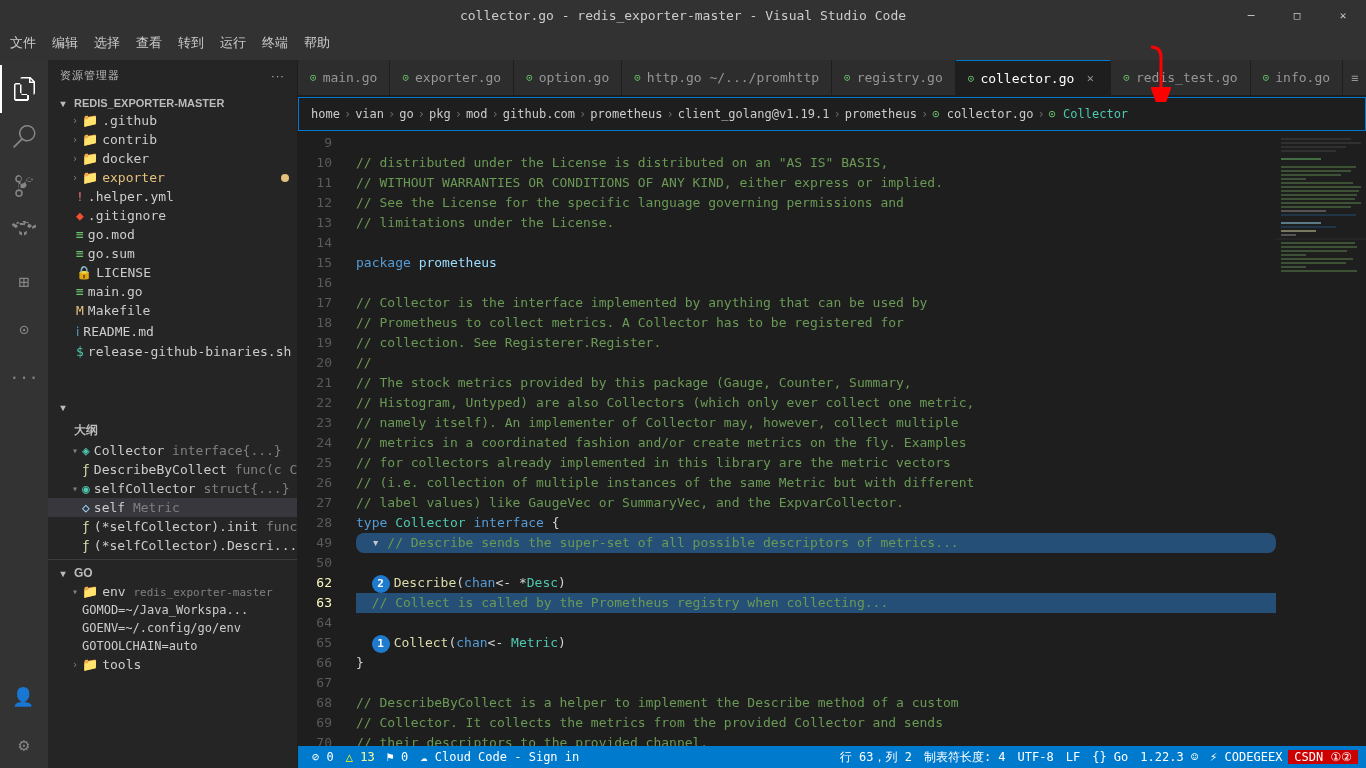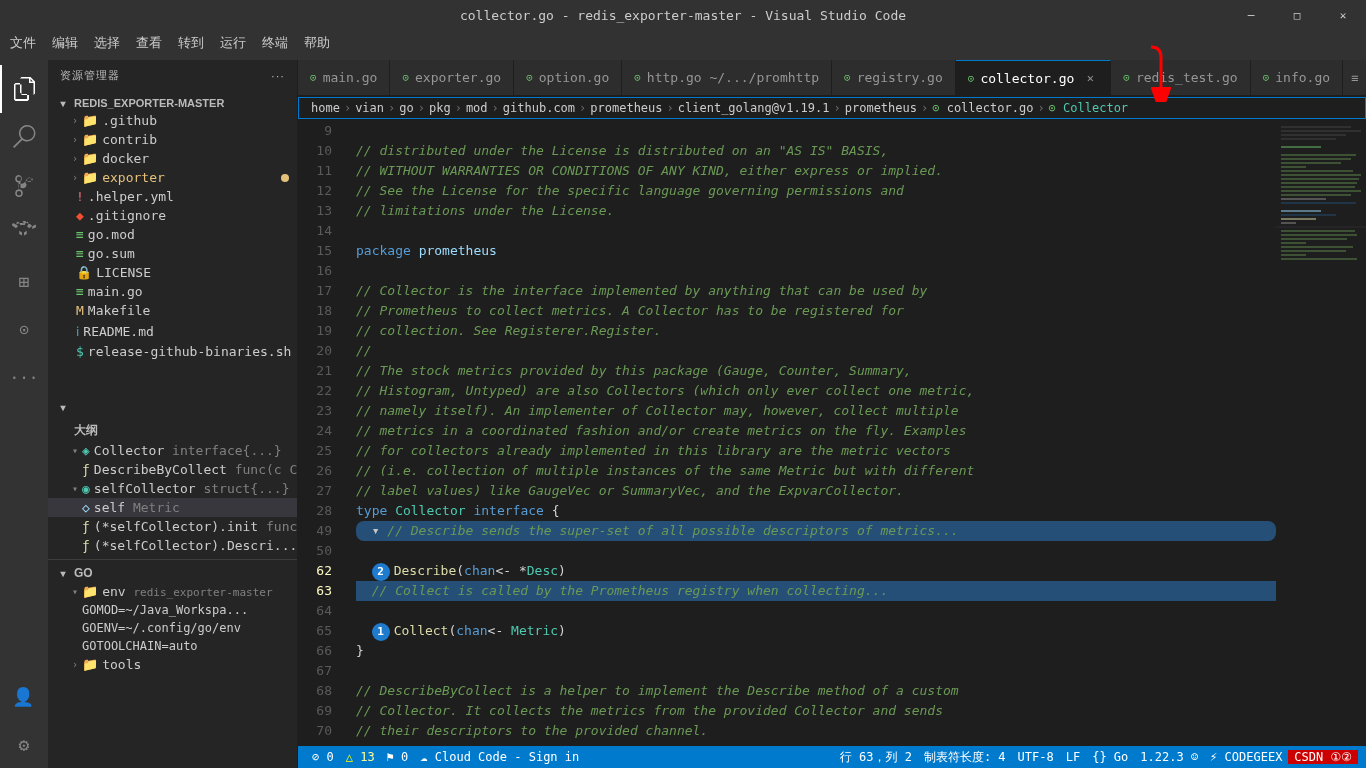--- a/index.html
+++ b/index.html
@@ -41,32 +41,32 @@
 
     
     .tabs-bar { background: #2d2d2d; display: flex; height: 35px; overflow: hidden; flex-shrink: 0; align-items: flex-end; }
     .tab { display: flex; align-items: center; padding: 0 12px; height: 35px; background: #2d2d2d; border-right: 1px solid #1e1e1e; cursor: pointer; font-size: 13px; color: #969696; white-space: nowrap; position: relative; }
     .tab.active { background: #1e1e1e; color: #ffffff; border-top: 1px solid #007acc; }
     .tab-icon { margin-right: 6px; font-size: 11px; }
     .tab-close { margin-left: 8px; width: 16px; height: 16px; display: flex; align-items: center; justify-content: center; border-radius: 3px; color: #969696; font-size: 12px; }
     .tab-more { padding: 0 8px; height: 35px; display: flex; align-items: center; color: #969696; cursor: pointer; }
 
     
-    .breadcrumb { background: #1e1e1e; height: 22px; display: flex; align-items: center; padding: 0 12px; font-size: 12px; color: #cccccc; flex-shrink: 0; border: 1px solid #007acc; margin: 2px 0; }
+    .breadcrumb { background: #1e1e1e; height: 34px; display: flex; align-items: center; padding: 0 12px; font-size: 12px; color: #cccccc; flex-shrink: 0; border: 1px solid #007acc; margin: 2px 0; }
     .breadcrumb-item { color: #cccccc; }
     .breadcrumb-sep { margin: 0 4px; color: #6a6a6a; }
     .breadcrumb-item.file { color: #cccccc; }
     .breadcrumb-item.symbol { color: #4ec9b0; }
     .line-numbers { width: 50px; background: #1e1e1e; padding: 0; text-align: right; padding-right: 16px; color: #5a5a5a; font-size: 13px; line-height: 20px; user-select: none; flex-shrink: 0; padding-top: 0; overflow: hidden; }
     .code-content { flex: 1; overflow: auto; padding-left: 8px; line-height: 20px; font-size: 13px; white-space: pre; }
     .code-content::-webkit-scrollbar { width: 8px; height: 8px; }
     .code-content::-webkit-scrollbar-thumb { background: #424242; }
 
     
-    .c-comment { color: #6a9955; font-style: italic; }
+    .c-comment { color: #6a9955; }
     .c-keyword { color: #569cd6; }
     .c-func { color: #dcdcaa; }
     .c-package { color: #9cdcfe; }
     .c-interface { color: #4ec9b0; }
 
     
     .ln { display: block; height: 20px; line-height: 20px; }
     .ln.active { color: #fef9c3; }
 
     

